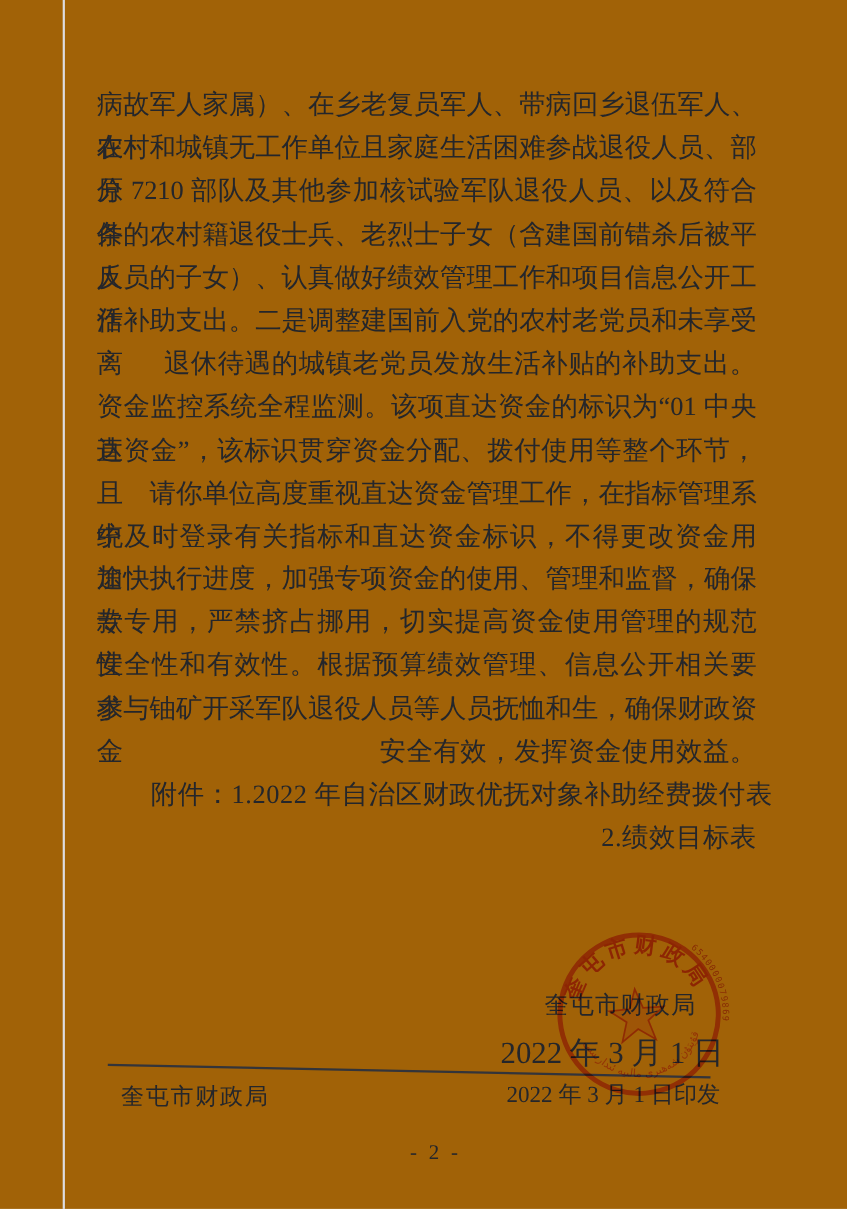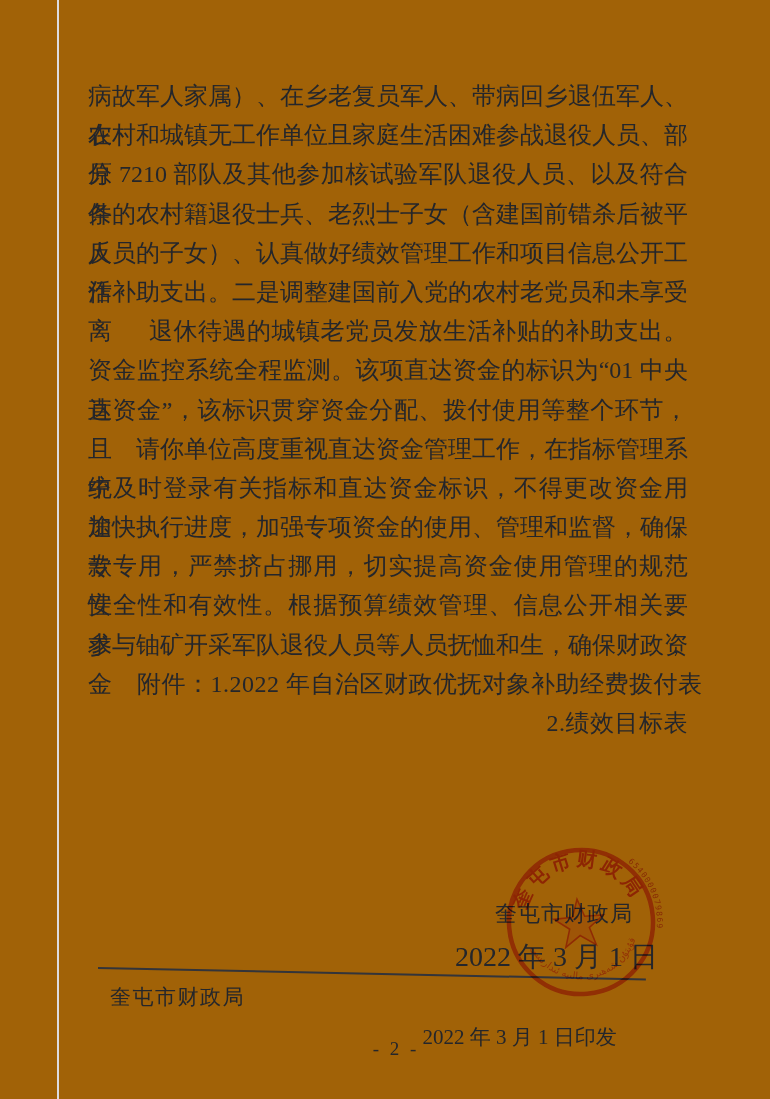--- a/index.html
+++ b/index.html
@@ -47,22 +47,22 @@
     position:absolute;left:98px;top:967px;width:548px;height:2px;
     background:#33343a;
     transform:rotate(1.2deg);
     transform-origin:left center;
   }
   .footer-issuer{
     position:absolute;left:110px;top:983px;
     font-size:21px;letter-spacing:1.5px;white-space:nowrap;
   }
   .footer-date{
-    position:absolute;left:407px;top:981px;width:225px;
-    font-size:21px;text-align:center;white-space:nowrap;margin-top:42px;
+    position:absolute;left:445px;top:981px;width:225px;
+    font-size:21px;text-align:center;white-space:nowrap;
   }
   .page-num{
     position:absolute;left:336px;top:1038px;width:120px;
     font-size:19px;letter-spacing:3px;text-align:center;white-space:nowrap;
   }
   
   .stamp{
     position:absolute;left:496px;top:837px;width:170px;height:170px;
     transform:rotate(-5deg);
     mix-blend-mode:multiply;
@@ -101,20 +101,21 @@
     <div class="line j">活补助支出。二是调整建国前入党的农村老党员和未享受离</div>
     <div class="line l">退休待遇的城镇老党员发放生活补贴的补助支出。</div>
     <div class="line j">资金监控系统全程监测。该项直达资金的标识为“01 中央直</div>
     <div class="line j">达资金”，该标识贯穿资金分配、拨付使用等整个环节，且</div>
     <div class="line j">　　请你单位高度重视直达资金管理工作，在指标管理系统</div>
     <div class="line j">中及时登录有关指标和直达资金标识，不得更改资金用途，</div>
     <div class="line j">加快执行进度，加强专项资金的使用、管理和监督，确保专</div>
     <div class="line j">款专用，严禁挤占挪用，切实提高资金使用管理的规范性、</div>
     <div class="line j">安全性和有效性。根据预算绩效管理、信息公开相关要求，</div>
     <div class="line j">参与铀矿开采军队退役人员等人员抚恤和生，确保财政资金</div>
+    <div class="line l">安全有效，发挥资金使用效益。</div>
     <div class="line l">　　附件：1.2022 年自治区财政优抚对象补助经费拨付表</div>
     <div class="line l">　　　　　2.绩效目标表</div>
   </div>
 
   <div class="sig-org">奎屯市财政局</div>
   <div class="sig-date">2022 年 3 月 1 日</div>
 
   <div class="divider"></div>
   <div class="footer-issuer">奎屯市财政局</div>
   <div class="footer-date">2022 年 3 月 1 日印发</div>

